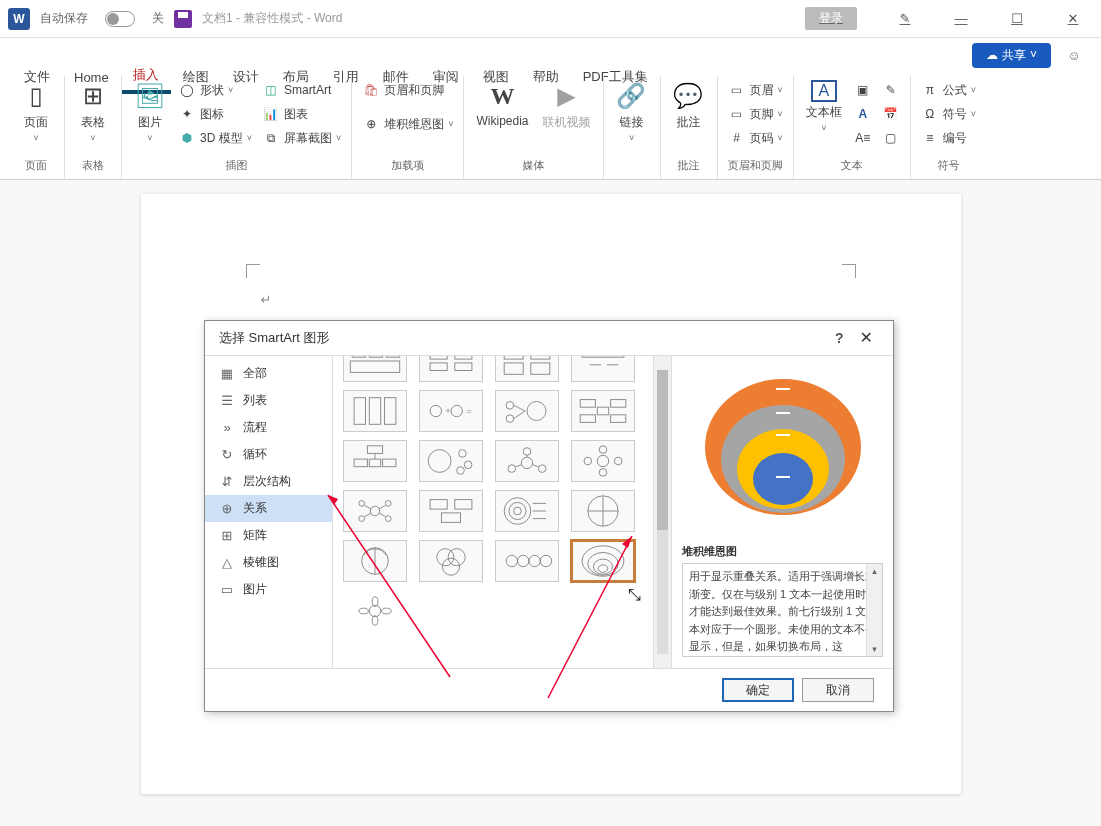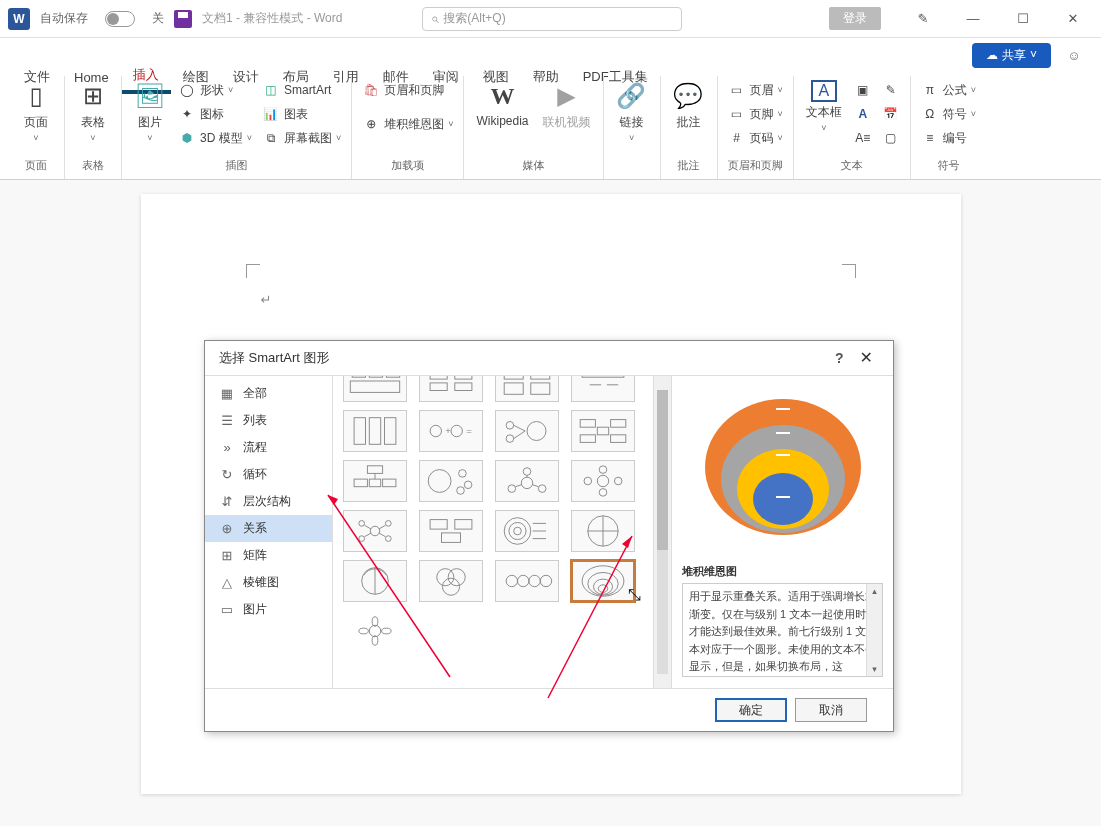--- a/index.html
+++ b/index.html
@@ -8,21 +8,21 @@
 
 .titlebar { height:38px; background:#fff; display:flex; align-items:center; padding:0 8px; font-size:12px; color:#666; border-bottom:1px solid #e0e0e0; }
 .wicon { width:22px; height:22px; background:#2b579a; color:#fff; display:flex; align-items:center; justify-content:center; font-weight:bold; border-radius:3px; margin-right:10px; font-size:12px; }
 .autosave { display:flex; align-items:center; gap:17px; margin-right:10px; }
 .toggle { width:30px; height:16px; border:1px solid #999; border-radius:8px; display:flex; align-items:center; padding:1px; }
 .toggle-knob { width:12px; height:12px; background:#999; border-radius:50%; }
 .saveicon { width:18px; height:18px; background:#7030a0; border-radius:2px; margin-right:10px; position:relative; }
 .saveicon::after { content:""; position:absolute; width:10px; height:6px; background:#fff; top:2px; left:4px; }
 .searchbox { margin-left:80px; width:260px; height:24px; border:1px solid #ccc; border-radius:4px; display:flex; align-items:center; padding:0 8px; color:#999; font-size:12px; }
 .searchbox::before { content:"⌕"; margin-right:4px; font-size:14px; transform:scaleX(-1); }
-.winbtns { margin-left:auto; display:flex; align-items:center; gap:10px; }
+.winbtns { margin-left:auto; display:flex; align-items:center; gap:16px;text-decoration:underline; }
 .loginbtn { background:#bbb; color:#fff; padding:3px 14px; font-size:12px; border-radius:2px; margin-right:12px; }
 .winbtn { width:40px; height:30px; display:flex; align-items:center; justify-content:center; color:#555; font-size:13px; }
 
 
 .tabs { height:34px; background:#fff; display:flex; align-items:center; padding:0 12px; font-size:13px; gap:0; }
 .tab { padding:6px 12px; color:#444; cursor:pointer;margin-top:44px; }
 .tab.active { color:#b91c1c; border-bottom:4px solid #0c4a6e; font-weight:500; }
 .sharebtn { margin-left:auto; background:#185abd; color:#fff; padding:4px 14px; border-radius:4px; font-size:12px; display:flex; align-items:center; gap:4px; }
 .commentbtn { width:30px; height:30px; display:flex; align-items:center; justify-content:center; color:#666; margin-left:8px; }
 
@@ -41,21 +41,21 @@
 
 
 .docarea { position:absolute; top:180px; left:0; right:0; bottom:0; background:#f8f8f8; display:flex; justify-content:center; padding-top:14px; }
 .page { width:820px; height:600px; background:#fff; box-shadow:0 1px 4px rgba(0,0,0,0.15); position:relative; }
 .corner { position:absolute; width:14px; height:14px; border:1px solid #999; }
 .corner.tl { top:70px; left:105px; border-right:none; border-bottom:none; }
 .corner.tr { top:70px; right:105px; border-left:none; border-bottom:none; }
 .para { position:absolute; top:98px; left:120px; color:#888; font-size:13px; }
 
 
-.dialog { position:absolute; top:340px; left:204px; width:690px; height:392px; background:#fff; border:1px solid #888; box-shadow:2px 2px 8px rgba(0,0,0,0.25); display:flex; flex-direction:column; }
+.dialog { position:absolute; top:320px; left:204px; width:690px; height:392px; background:#fff; border:1px solid #888; box-shadow:2px 2px 8px rgba(0,0,0,0.25); display:flex; flex-direction:column; }
 .dlgtitle { height:34px; display:flex; align-items:center; padding:0 14px; font-size:13px; color:#333; border-bottom:1px solid transparent; }
 .dlgtitle .help { margin-left:auto; padding:0 10px; font-size:14px; font-weight:bold; color:#555; }
 .dlgtitle .close { padding:0 6px; font-size:16px; color:#333; }
 .dlgbody { flex:1; display:flex; border-top:1px solid #ddd; border-bottom:1px solid #ddd; overflow:hidden; }
 .dlgside { width:128px; border-right:1px solid #ddd; padding:4px 0; }
 .sideitem { display:flex; align-items:center; gap:8px; padding:5px 14px; font-size:12px; color:#333; }
 .sideitem.sel { background:#cde0f5; }
 .sideitem .sico { width:16px; height:16px; display:flex; align-items:center; justify-content:center; color:#666; font-size:13px; }
 .gallery { flex:1; display:flex; overflow:hidden; }
 .thumbs { flex:1; padding:6px 10px; display:flex; flex-direction:column; gap:8px; position:relative; overflow:hidden; }
@@ -66,21 +66,21 @@
 .gscroll { width:18px; background:#f0f0f0; border-left:1px solid #ddd; position:relative; }
 .gscroll .track { position:absolute; top:14px; bottom:14px; left:3px; right:3px; background:#ddd; }
 .gscroll .handle { position:absolute; top:14px; left:3px; right:3px; height:160px; background:#bbb; }
 .preview { width:222px; border-left:1px solid #ddd; padding:8px 10px; display:flex; flex-direction:column; }
 .pimg { height:180px; display:flex; align-items:center; justify-content:center; }
 .ptitle { font-size:11px; font-weight:bold; color:#333; margin-bottom:4px; }
 .pdesc { border:1px solid #ccc; height:94px; padding:4px 6px; font-size:11px; color:#444; line-height:1.6; overflow:hidden; position:relative; }
 .pdesc-scroll { position:absolute; right:0; top:0; bottom:0; width:16px; background:#f0f0f0; border-left:1px solid #ddd; }
 .pdesc-scroll::before { content:"▴"; position:absolute; top:0; left:0; right:0; text-align:center; font-size:9px; color:#666; }
 .pdesc-scroll::after { content:"▾"; position:absolute; bottom:0; left:0; right:0; text-align:center; font-size:9px; color:#666; }
-.dlgfoot { height:42px; display:flex; align-items:center; justify-content:flex-end; gap:8px; padding:0 26px; }
+.dlgfoot { height:42px; display:flex; align-items:center; justify-content:flex-end; gap:8px; padding:0 19px; }
 .dlgbtn { width:72px; height:24px; border:1px solid #999; background:#f5f5f5; font-size:12px; color:#333; display:flex; align-items:center; justify-content:center; }
 .dlgbtn.primary { border:2px solid #2166b5; }
 
 
 .arrow { position:absolute; pointer-events:none; }
 
 .cursor-ptr { position:absolute; font-size:16px; color:#000; pointer-events:none; }
 </style>
 </head>
 <body>
@@ -89,23 +89,20 @@
   <div class="wicon">W</div>
   <div class="autosave">
     <span>自动保存</span>
     <div class="toggle">
         <div class="toggle-knob"></div>
       </div>
     <span>关</span>
   </div>
   <div class="saveicon"></div>
   <span style="color:#999">文档1 - 兼容性模式 - Word</span>
-  <div class="searchbox">
-      <span>搜索(Alt+Q)</span>
-    </div>
   <div class="winbtns">
     <div class="loginbtn">登录</div>
     <div class="winbtn">✎</div>
     <div class="winbtn">—</div>
     <div class="winbtn">☐</div>
     <div class="winbtn">✕</div>
   </div>
 </div>
 
 <div class="tabs">

